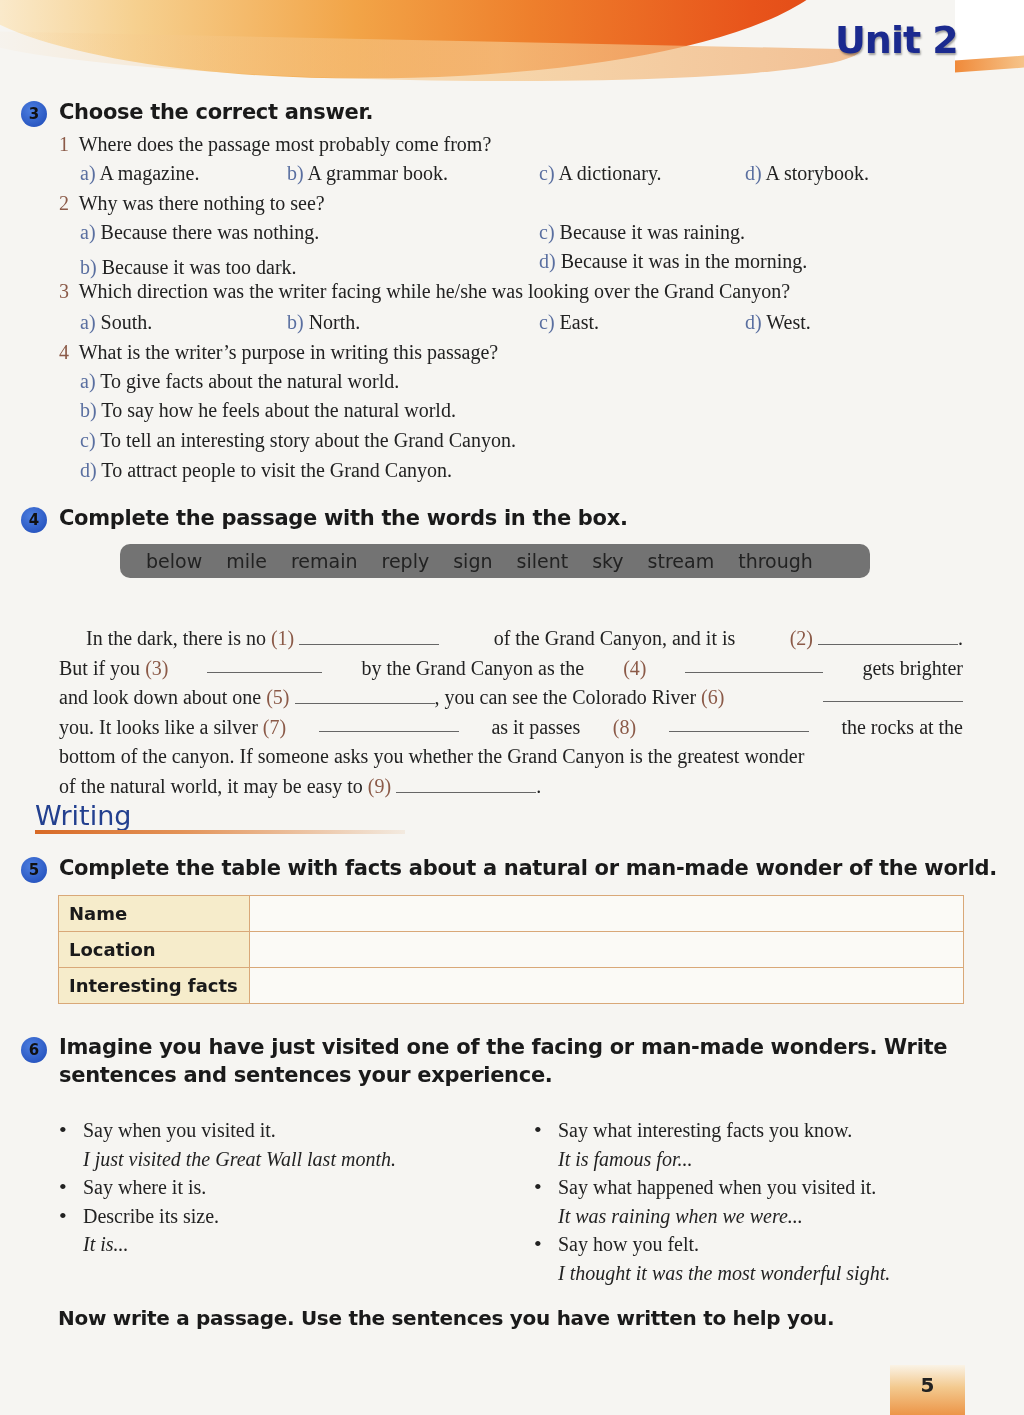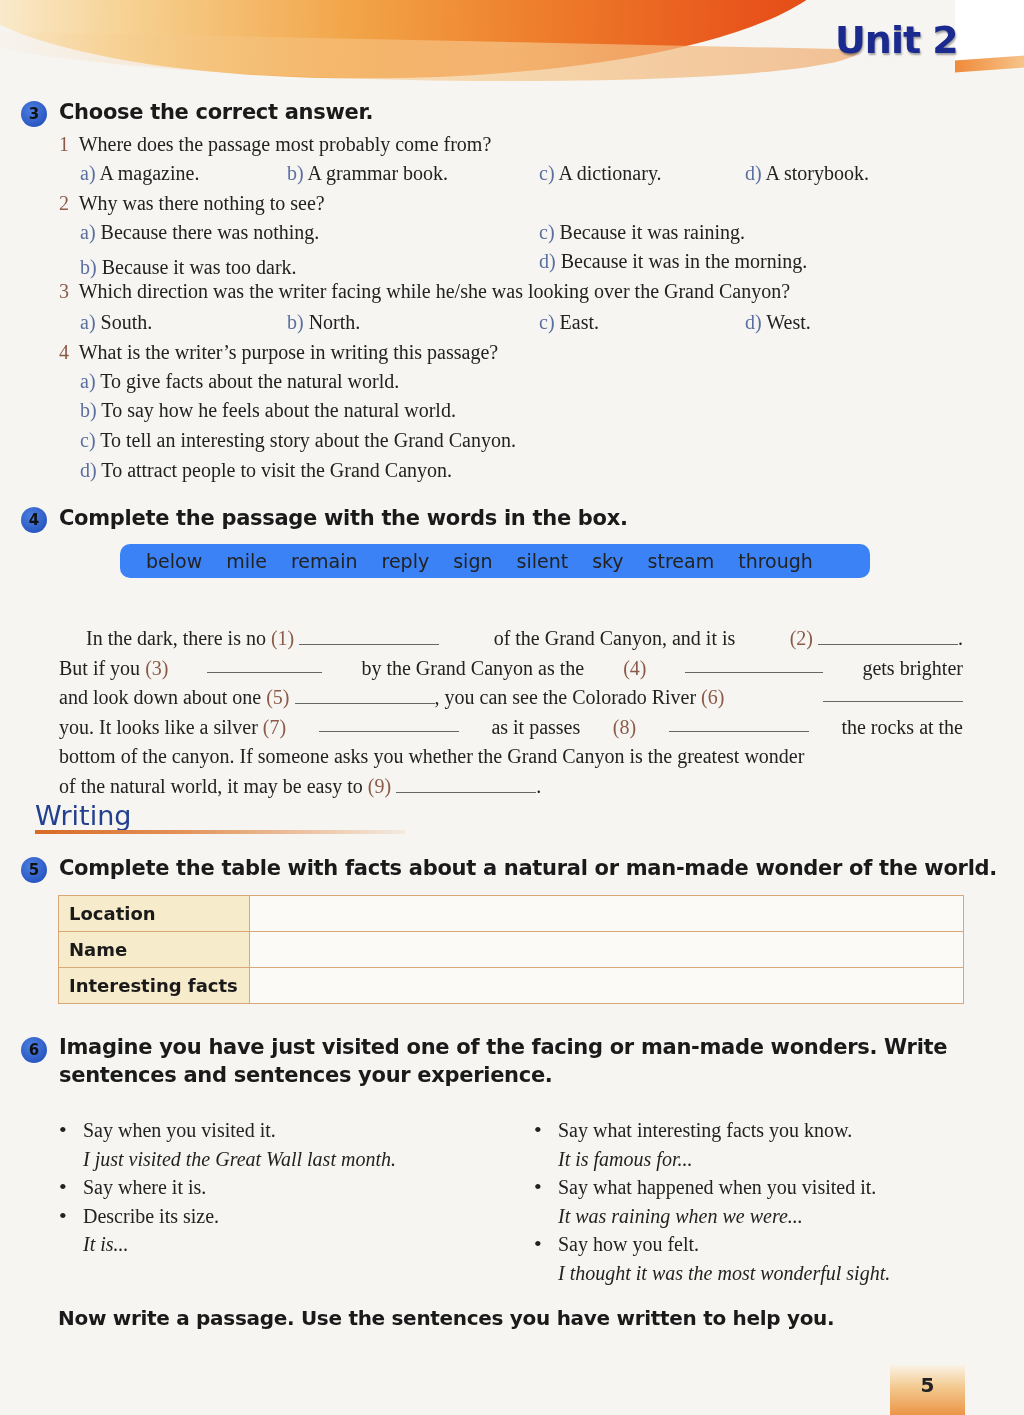--- a/index.html
+++ b/index.html
@@ -42,21 +42,21 @@
   }
   .heading {
     position:absolute; font-family:"DejaVu Sans", sans-serif; font-weight:bold;
     font-size:21px; color:#1a1a1a; white-space:nowrap; letter-spacing:-0.3px;
   }
   .line { position:absolute; font-size:20px; white-space:nowrap; color:#222; }
   .qn { color:#8b5a48; }
   .opt { color:#5a6fa0; }
   .wordbox {
     position:absolute; left:120px; top:544px; width:750px; height:34px; border-radius:10px;
-    background:#3b82f6; display:flex; align-items:center; padding-left:26px; box-sizing:border-box;
+    background:#737373; display:flex; align-items:center; padding-left:26px; box-sizing:border-box;
     font-family:"DejaVu Sans", sans-serif; font-size:19px; color:#222; gap:0;
   }
   .wordbox span { margin-right:24px; }
   .passage { position:absolute; left:59px; width:904px; font-size:20px; line-height:29.6px; color:#222; }
   .passage .pl { display:flex; justify-content:space-between; white-space:nowrap; height:29.6px; }
   .blank { display:inline-block; border-bottom:1.5px solid #666; width:140px; height:18px; vertical-align:baseline; }
   .bn { color:#8b5a48; }
   .writing-title {
     position:absolute; left:35px; top:800px; font-family:"DejaVu Sans", sans-serif;
     font-size:27px; color:#23408f;
@@ -176,25 +176,25 @@
 
 <div class="writing-title">Writing</div>
 <div class="writing-rule"></div>
 
 <div class="num-badge" style="left:21px;top:857px;">5</div>
 <div class="heading" style="left:59px;top:856px;">Complete the table with facts about a natural or man-made wonder of the world.</div>
 
 <table class="facts">
   <tbody>
       <tr>
-    <td class="lab">Location</td>
+    <td class="lab">Name</td>
     <td class="val"></td>
   </tr>
   <tr>
-    <td class="lab">Name</td>
+    <td class="lab">Location</td>
     <td class="val"></td>
   </tr>
   <tr>
     <td class="lab">Interesting facts</td>
     <td class="val"></td>
   </tr>
 </tbody>
   </table>
 
 <div class="num-badge" style="left:21px;top:1037px;">6</div>

